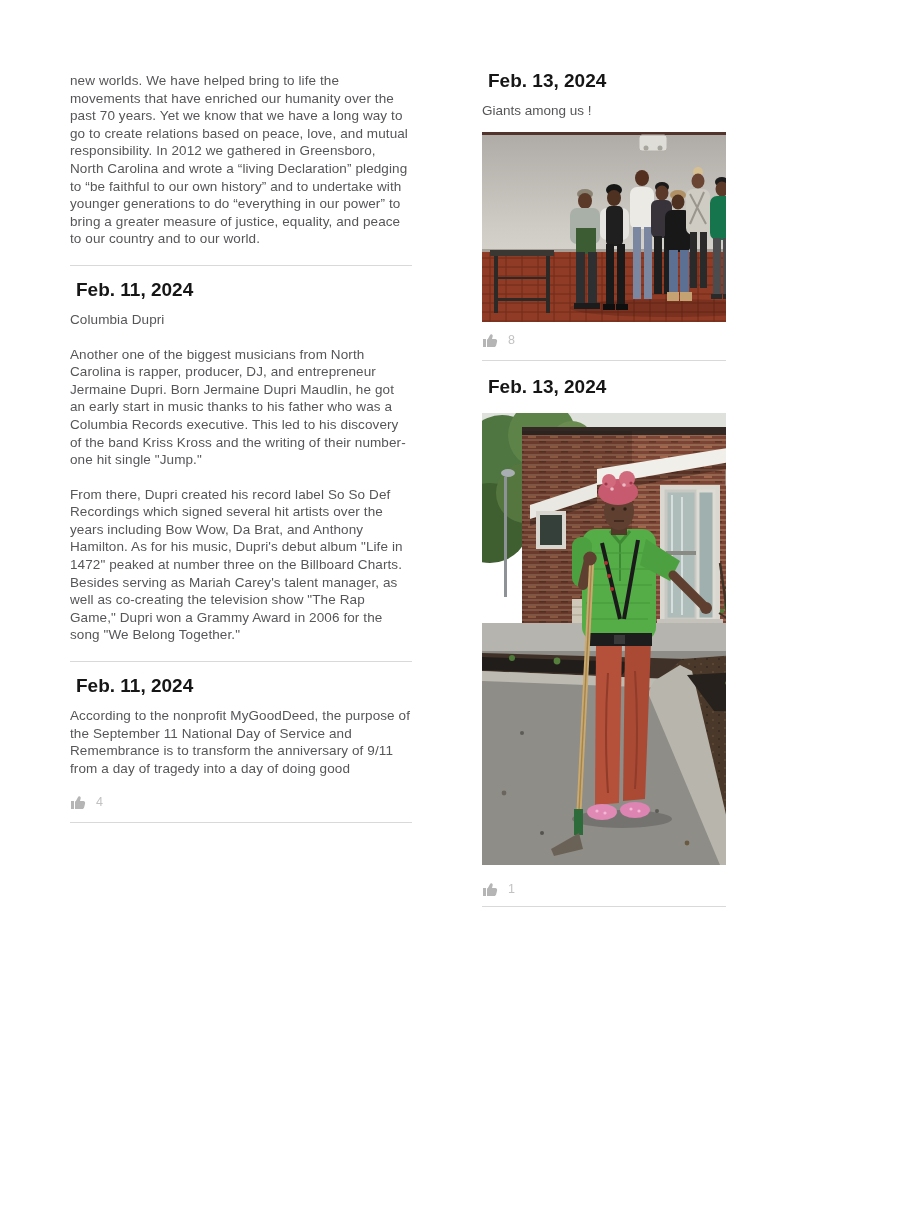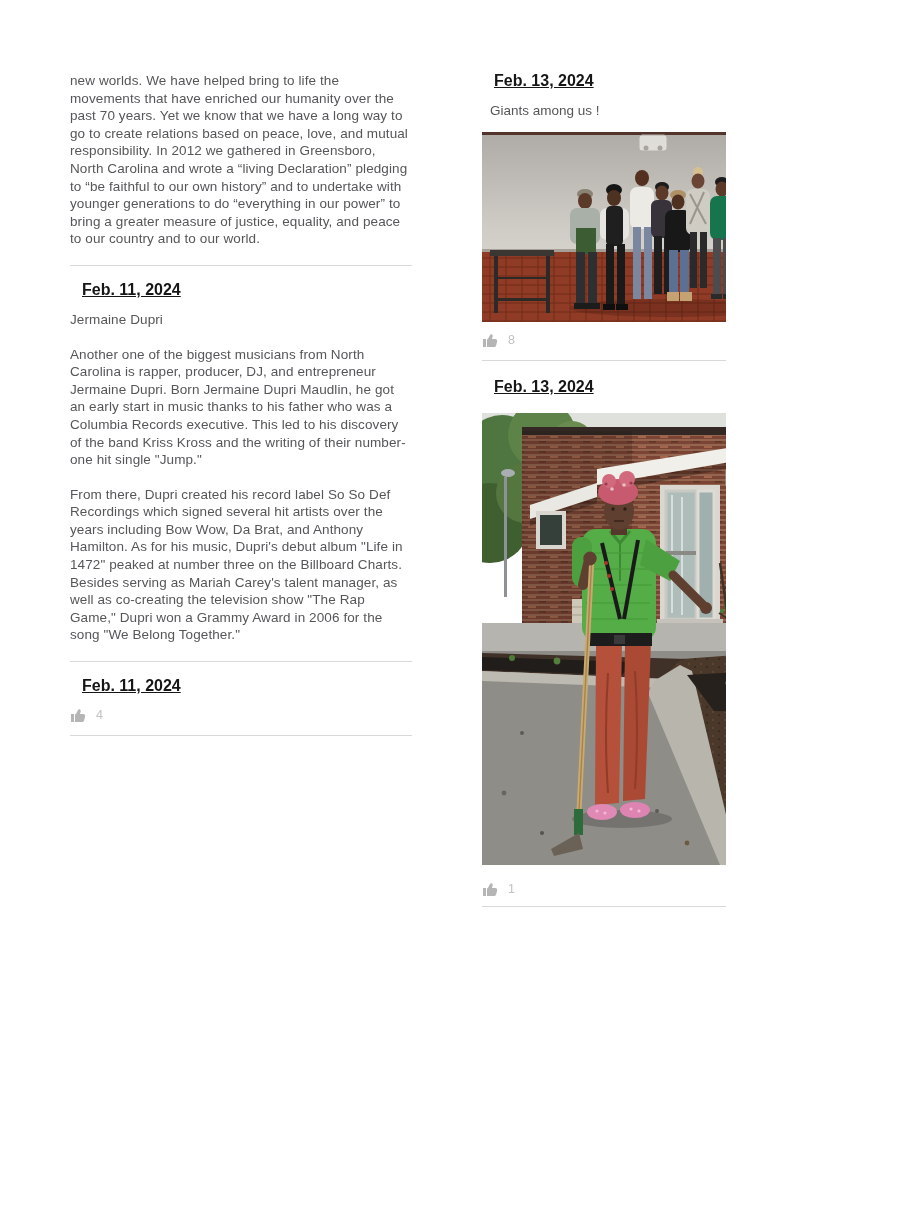--- a/index.html
+++ b/index.html
@@ -13,25 +13,25 @@
   .col{position:absolute;top:72px;}
   .col-left{left:70px;width:342px;}
   .col-right{left:482px;width:340px;}
   p.body{
     margin:0 0 17px 0;
     font-size:13.5px;line-height:17.6px;
     color:#565659;
     letter-spacing:.1px;
   }
   h3.post-date{
-    margin:0 0 13px 12px;
-    font-size:16px;line-height:17px;
-    color:#161616;font-weight:700;text-decoration:underline;
+    margin:0 0 13px 6px;
+    font-size:19px;line-height:17px;
+    color:#161616;font-weight:700;
   }
-  p.caption{margin:0 0 8px 8px;font-size:13.5px;line-height:17px;color:#565659;}
+  p.caption{margin:0 0 8px 0;font-size:13.5px;line-height:17px;color:#565659;}
   hr.sep{border:none;border-top:1px solid #d9d9d9;height:0;}
   hr.sep-l{margin:6px 0 15px 0;}
   hr.sep-r{margin:0 0 17px 0;}
   .like-row{display:flex;align-items:center;gap:10px;margin:10px 0 12px 0;}
   .like-row .count{font-size:12.5px;color:#c2c2c2;}
   .like-icon{width:16px;height:16px;display:block;}
   .photo{display:block;line-height:0;}
   .photo svg{display:block;}
   .photo-1{margin:0 0 10px 0;}
   .photo-2{margin:0 0 16px 0;}
@@ -44,27 +44,28 @@
 <body>
 
 <div class="page">
 
   <div class="col col-left">
     <p class="body">new worlds. We have helped bring to life the movements that have enriched our humanity over the past 70 years. Yet we know that we have a long way to go to create relations based on peace, love, and mutual responsibility. In 2012 we gathered in Greensboro, North Carolina and wrote a “living Declaration” pledging to “be faithful to our own history” and to undertake with younger generations to do “everything in our power” to bring a greater measure of justice, equality, and peace to our country and to our world.</p>
 
     <hr class="sep sep-l">
 
     <h3 class="post-date">Feb. 11, 2024</h3>
-    <p class="body">Jermaine Dupri</p>
+    <p class="body">Columbia Dupri</p>
     <p class="body">Another one of the biggest musicians from North Carolina is rapper, producer, DJ, and entrepreneur Jermaine Dupri. Born Jermaine Dupri Maudlin, he got an early start in music thanks to his father who was a Columbia Records executive. This led to his discovery of the band Kriss Kross and the writing of their number-one hit single "Jump."</p>
     <p class="body">From there, Dupri created his record label So So Def Recordings which signed several hit artists over the years including Bow Wow, Da Brat, and Anthony Hamilton. As for his music, Dupri's debut album "Life in 1472" peaked at number three on the Billboard Charts. Besides serving as Mariah Carey's talent manager, as well as co-creating the television show "The Rap Game," Dupri won a Grammy Award in 2006 for the song "We Belong Together."</p>
 
     <hr class="sep sep-l">
 
     <h3 class="post-date">Feb. 11, 2024</h3>
+    <p class="body">According to the nonprofit MyGoodDeed, the purpose of the September 11 National Day of Service and Remembrance is to transform the anniversary of 9/11 from a day of tragedy into a day of doing good</p>
 
     <div class="like-row">
       <svg class="like-icon" viewBox="0 0 16 16">
         <path fill="#b5b5b5" d="M1 7h3v8H1V7zm5 8h6.2c.9 0 1.7-.6 1.9-1.5l1-4.1c.3-1.2-.6-2.3-1.8-2.3H10l.7-2.9c.2-.9-.4-1.8-1.3-2-.5-.1-1 .1-1.2.5L5.9 7 5 7.6V15h1z"></path>
       </svg>
       <span class="count">4</span>
     </div>
 
     <hr class="sep" style="margin:0;">
   </div>

